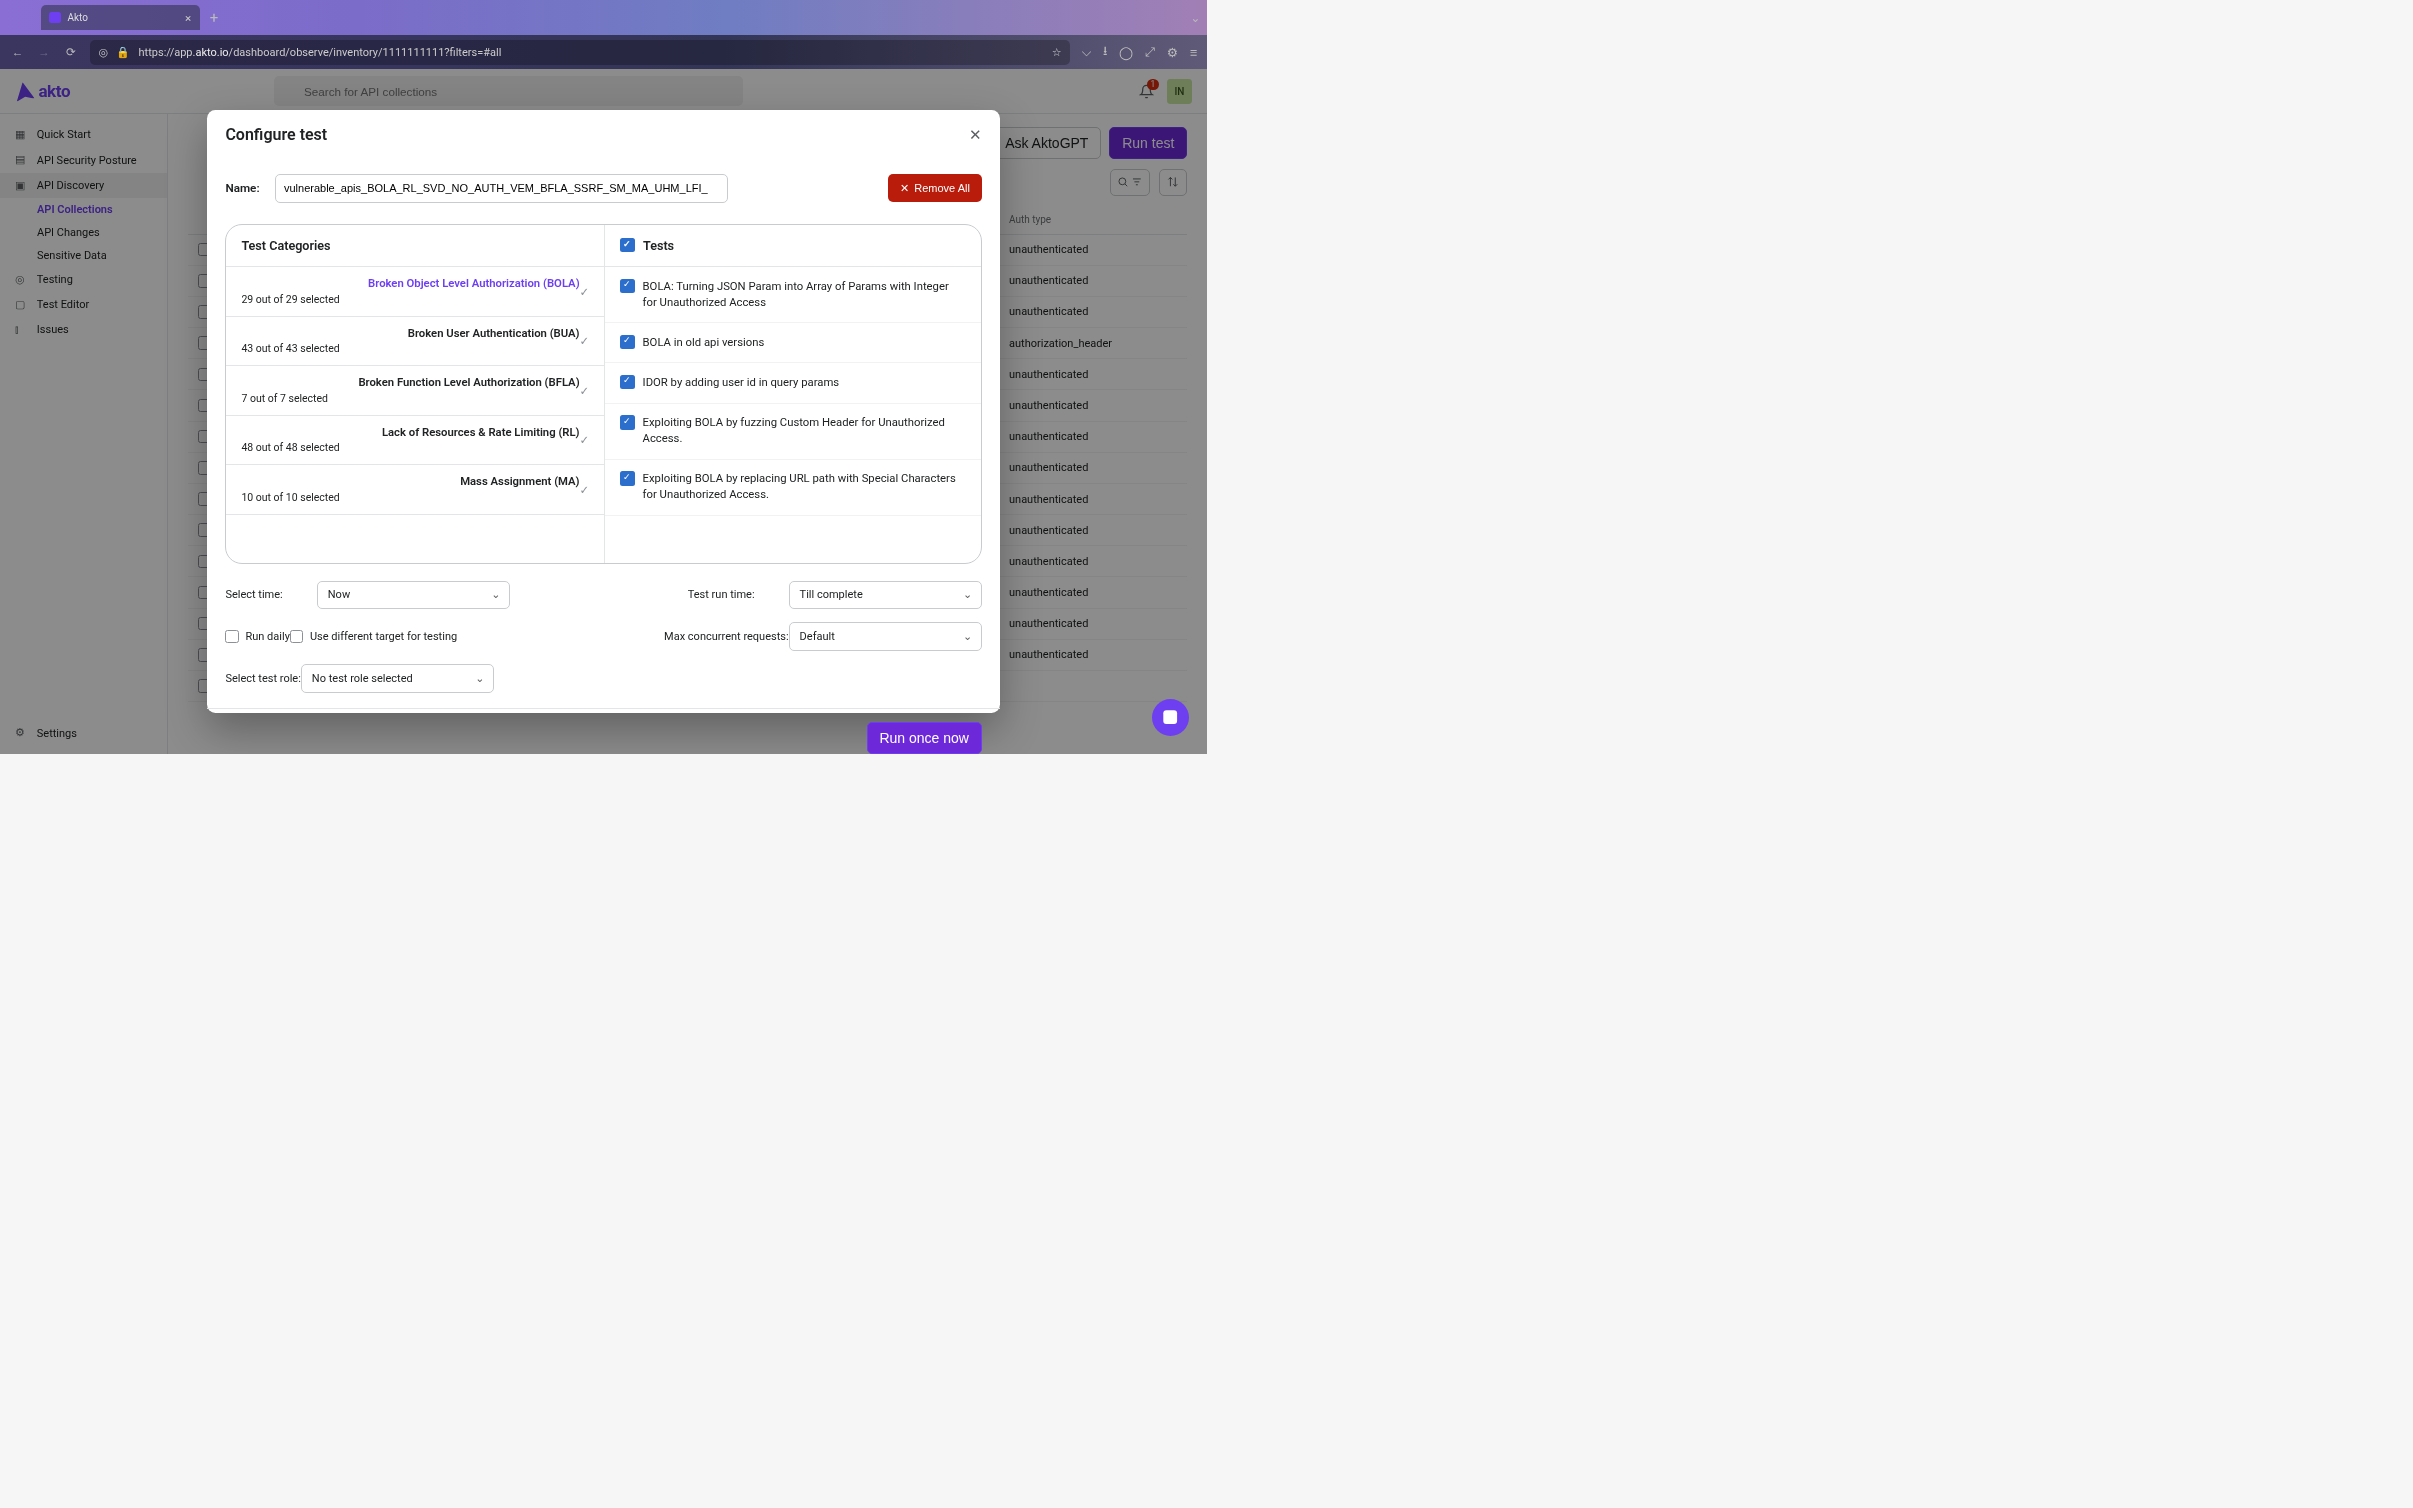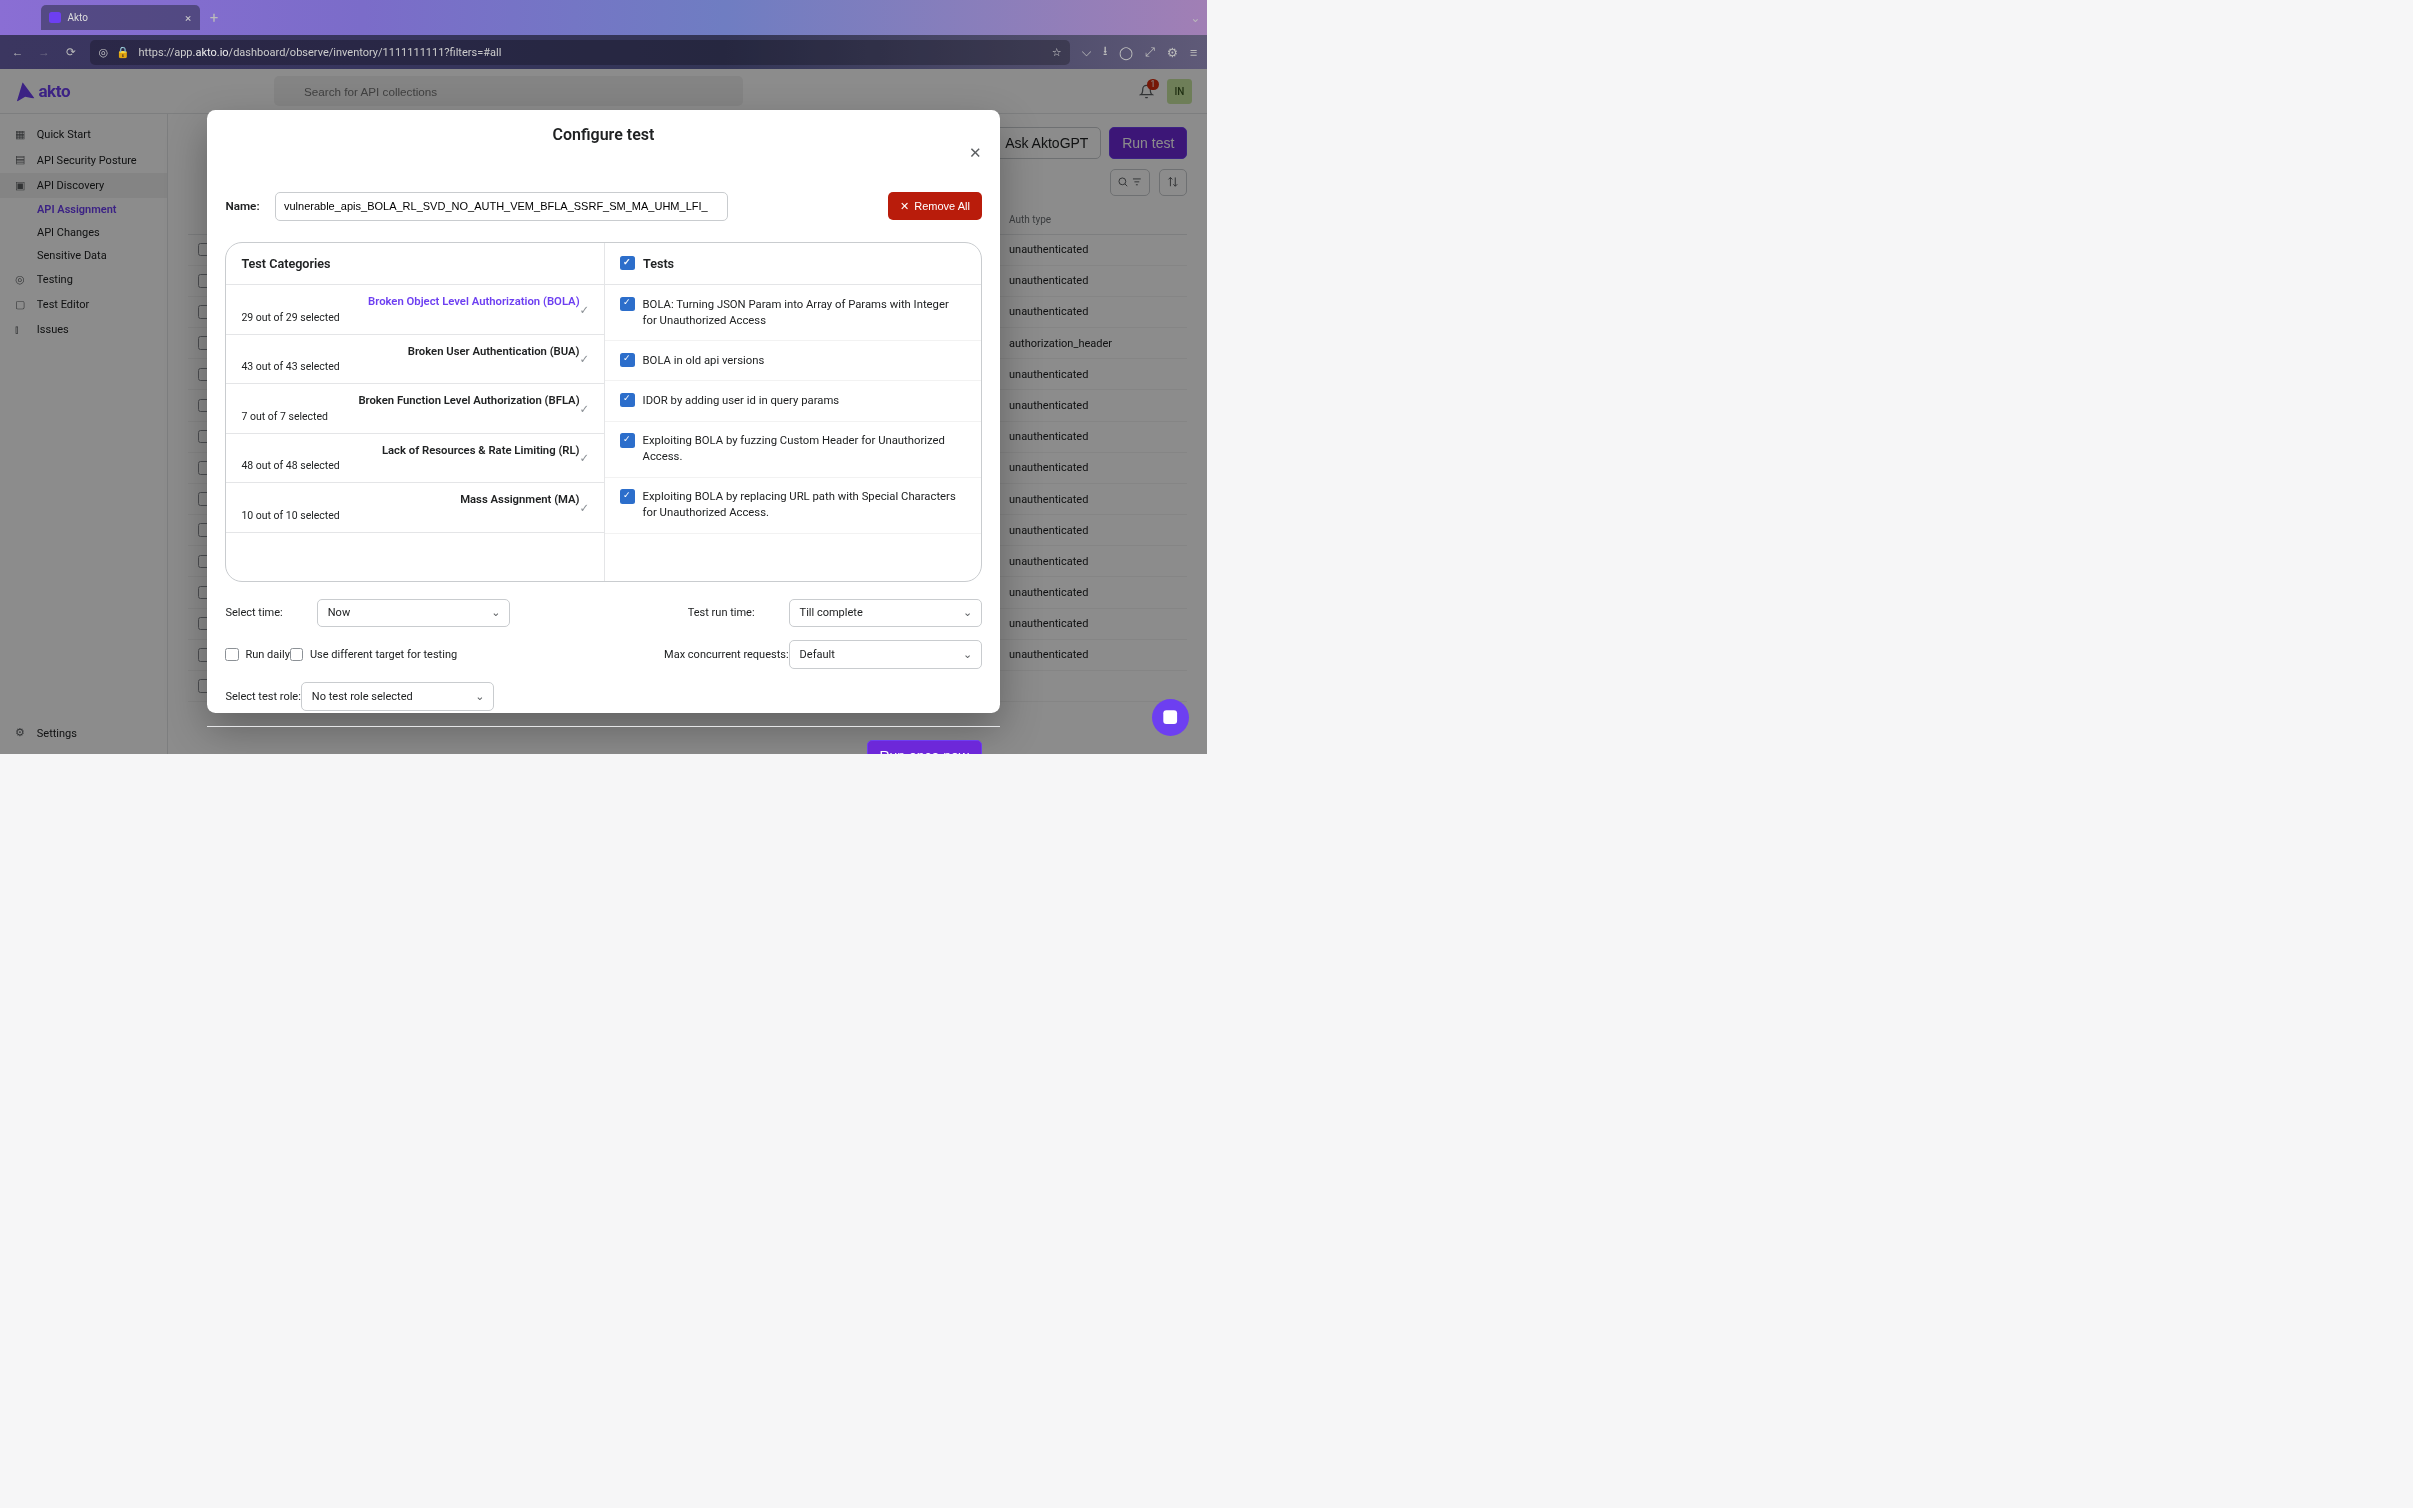--- a/index.html
+++ b/index.html
@@ -55,21 +55,21 @@
 .trow .ep { flex:1; display:flex; gap:6.7px; align-items:center;}
 .method-post { color:#b98900; font-weight:600; font-size:10px;}
 .badge-num { background:#e4e5e7; border-radius:7.5px; font-size:9.2px; padding:0.8px 5.9px; color:#5c5f62;}
 .acc { width:151px; color:#202223;}
 .authcol { width:168px;}
 .chk { width:13.4px; height:13.4px; border:1.3px solid #8c9196; border-radius:2.5px; margin-right:10px;}
 
 
 .overlay { position:absolute; inset:0; background:rgba(0,0,0,0.45); display:flex; align-items:center; justify-content:center;}
 .modal { width: 793px; background:#fff; border-radius:8.4px; box-shadow:0 17px 42px rgba(0,0,0,.3); display:flex; flex-direction:column; max-height: 603px;}
-.modal-head { padding:15px 18.4px; display:flex; align-items:center;flex-direction:column;}
+.modal-head { padding:15px 18.4px; display:flex; align-items:center;}
 .modal-head h2 { font-size:16px; font-weight:600;}
 .modal-head .close { margin-left:auto; font-size:15px; color:#5c5f62; cursor:pointer;}
 .modal-div { height:0.8px; background:#e4e5e7;}
 .modal-body { padding:15px 18.4px;}
 .row-name { display:flex; align-items:center; gap:15px;}
 .row-name label { font-weight:600; font-size:11.7px;}
 .name-input { flex:0 0 453px; height:28.5px; border:0.8px solid #c9cccf; border-radius:5px; padding:0 8.4px; font-size:11px;}
 .btn-danger { background:#b91c0b; color:#fff; border:none; padding:7.5px 11.7px; border-radius:5px; display:flex; gap:5px; align-items:center; font-size:11px; cursor:pointer;}
 
 .cat-wrap { border:0.8px solid #c9cccf; border-radius:17px; margin-top:21px; height:340px; display:flex; overflow:hidden;}
@@ -169,21 +169,21 @@
           <span>Quick Start</span>
         </div>
       <div class="nav-item">
           <span class="nicon">▤</span>
           <span>API Security Posture</span>
         </div>
       <div class="nav-item active-section">
           <span class="nicon">▣</span>
           <span>API Discovery</span>
         </div>
-      <div class="nav-sub active">API Assignment</div>
+      <div class="nav-sub active">API Collections</div>
       <div class="nav-sub">API Changes</div>
       <div class="nav-sub">Sensitive Data</div>
       <div class="nav-item">
           <span class="nicon">◎</span>
           <span>Testing</span>
         </div>
       <div class="nav-item">
           <span class="nicon">▢</span>
           <span>Test Editor</span>
         </div>

